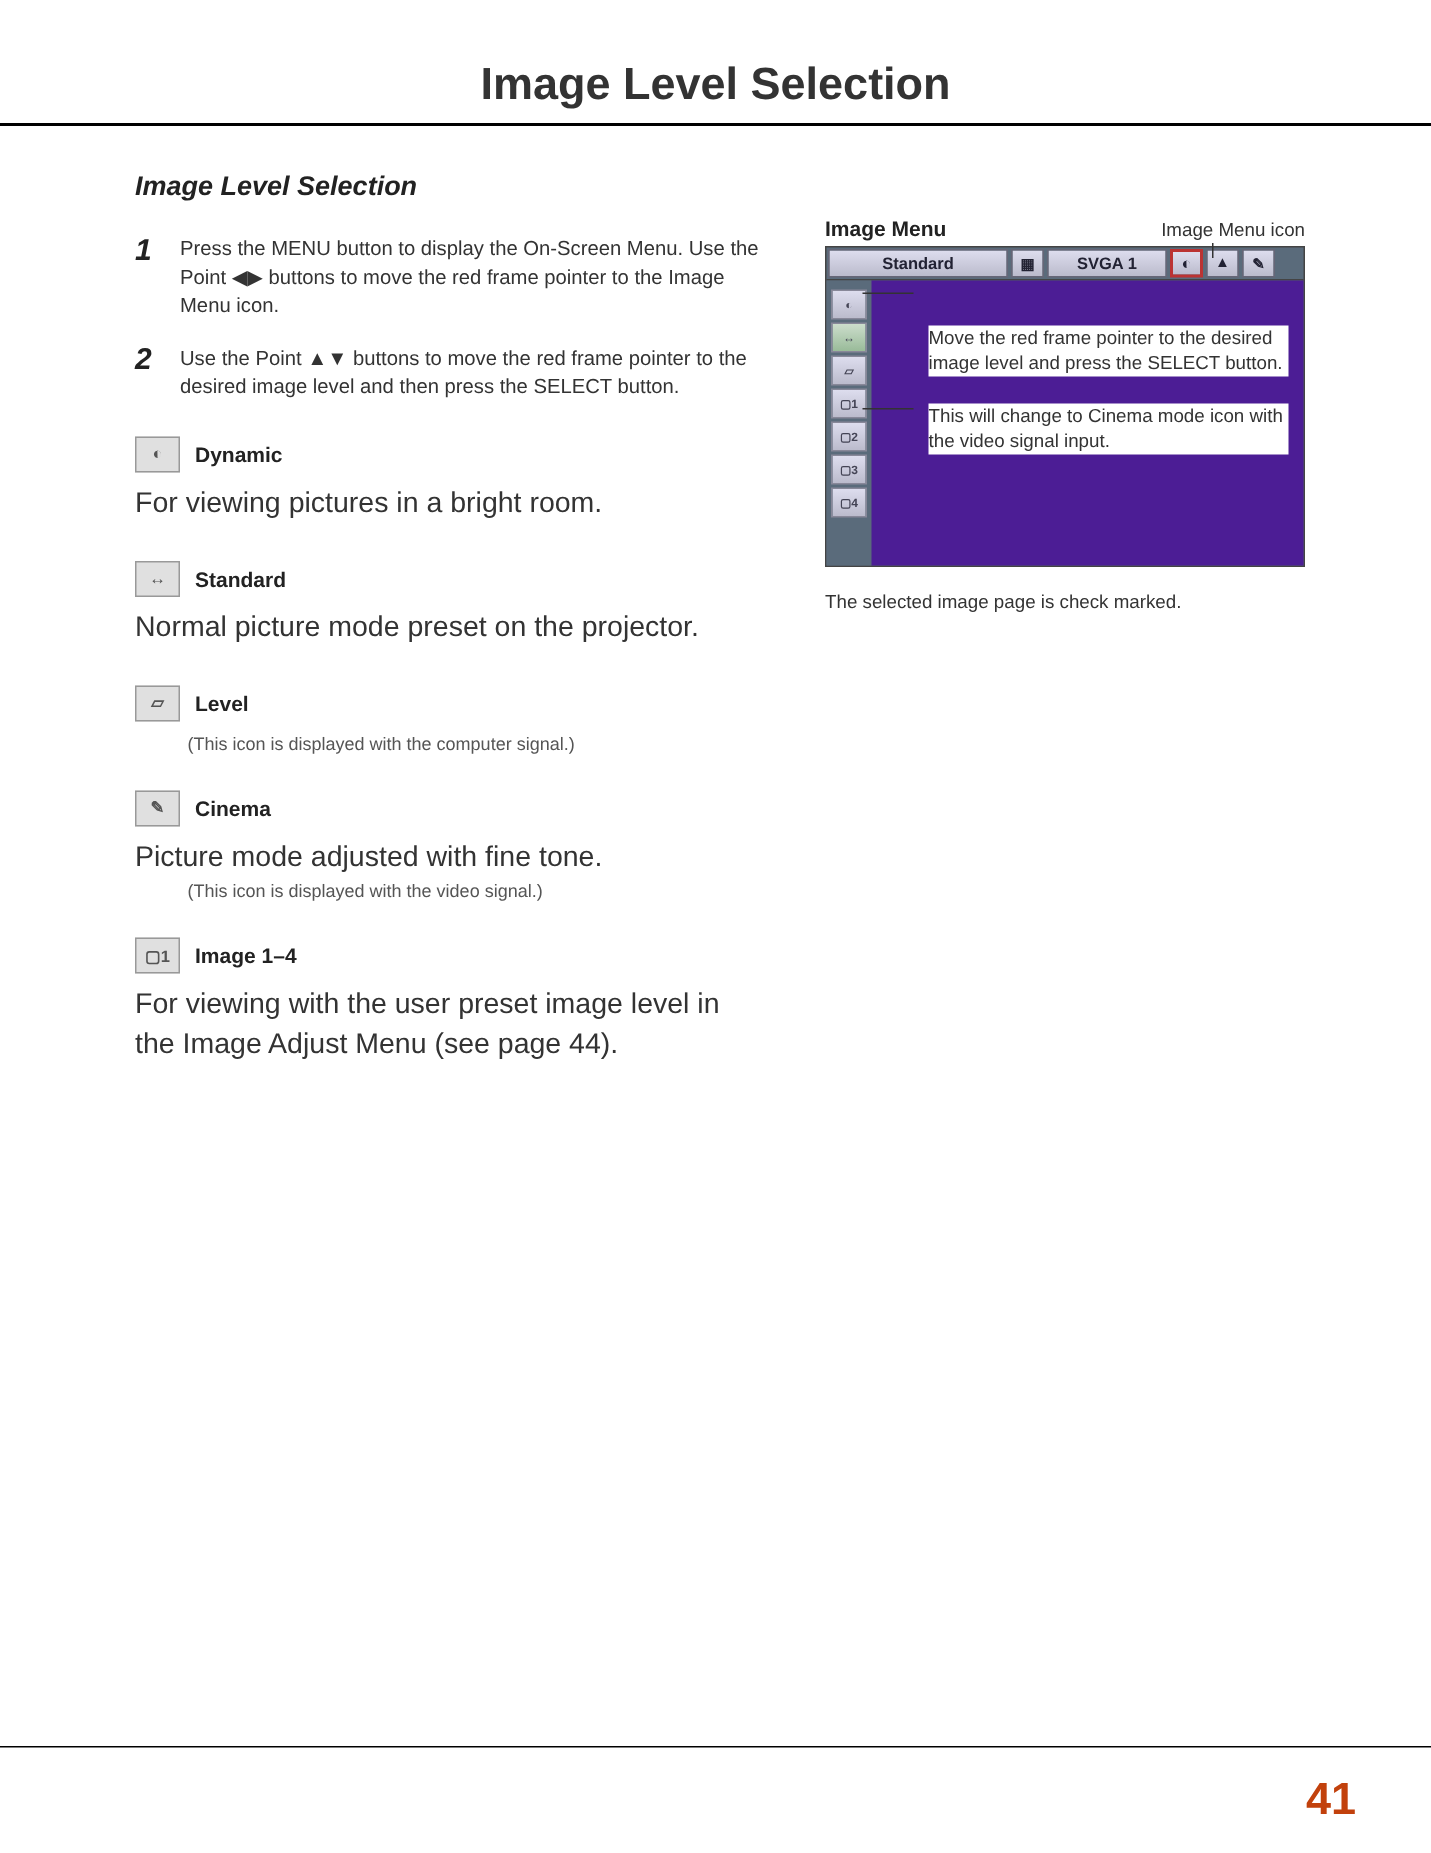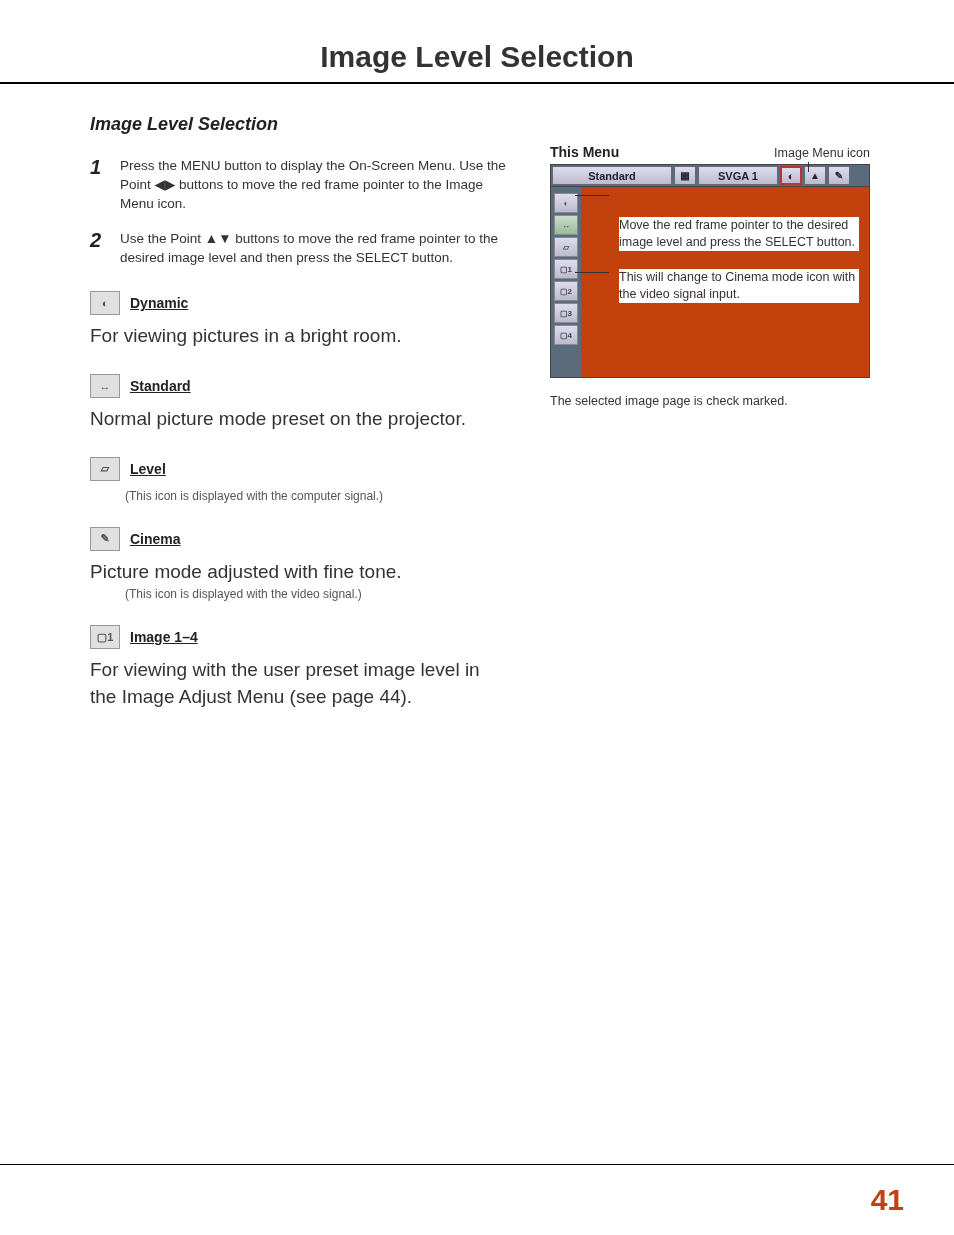--- a/index.html
+++ b/index.html
@@ -79,21 +79,20 @@
       align-items: center;
       justify-content: center;
       font-size: 11px;
       color: #555;
       font-weight: bold;
     }
     .mode-title {
       font-size: 14px;
       font-weight: bold;
       color: #222;
-      text-decoration: underline;
     }
     .mode-desc {
       font-size: 19px;
       line-height: 1.4;
       color: #333;
     }
     .mode-note {
       font-size: 12px;
       color: #555;
       margin-top: 2px;
@@ -178,21 +177,21 @@
       background: #fff;
       padding: 0;
     }
     .annot-line {
       position: absolute;
       border-top: 1px solid #333;
       height: 0;
     }
     .menu-annotations-outer {
       flex: 1;
-      background: #c2410c;
+      background: #4c1d95;
     }
     .footer-annot {
       font-size: 12.5px;
       color: #333;
       margin-top: 16px;
       width: 320px;
     }
     .page-number {
       position: absolute;
       bottom: 18px;
@@ -270,21 +269,21 @@
       <div class="mode-head">
         <div class="mode-icon">▢1</div>
         <div class="mode-title">Image 1–4</div>
       </div>
       <div class="mode-desc">For viewing with the user preset image level in the Image Adjust Menu (see page 44).</div>
     </div>
   </div>
 
   <div class="right-col">
     <div class="right-header">
-      <div class="image-menu-title">This Menu</div>
+      <div class="image-menu-title">Image Menu</div>
       <div class="image-menu-icon-label">Image Menu icon</div>
     </div>
     <div style="position:relative; width:320px;">
       <div class="leader-vert" style="left:258px; top:-2px; height:10px;"></div>
     </div>
     <div class="menu-screenshot">
       <div class="menu-top-bar">
         <div class="menu-top-item menu-top-label">Standard</div>
         <div class="menu-top-item menu-top-icon">▦</div>
         <div class="menu-top-item menu-top-signal">SVGA 1</div>

